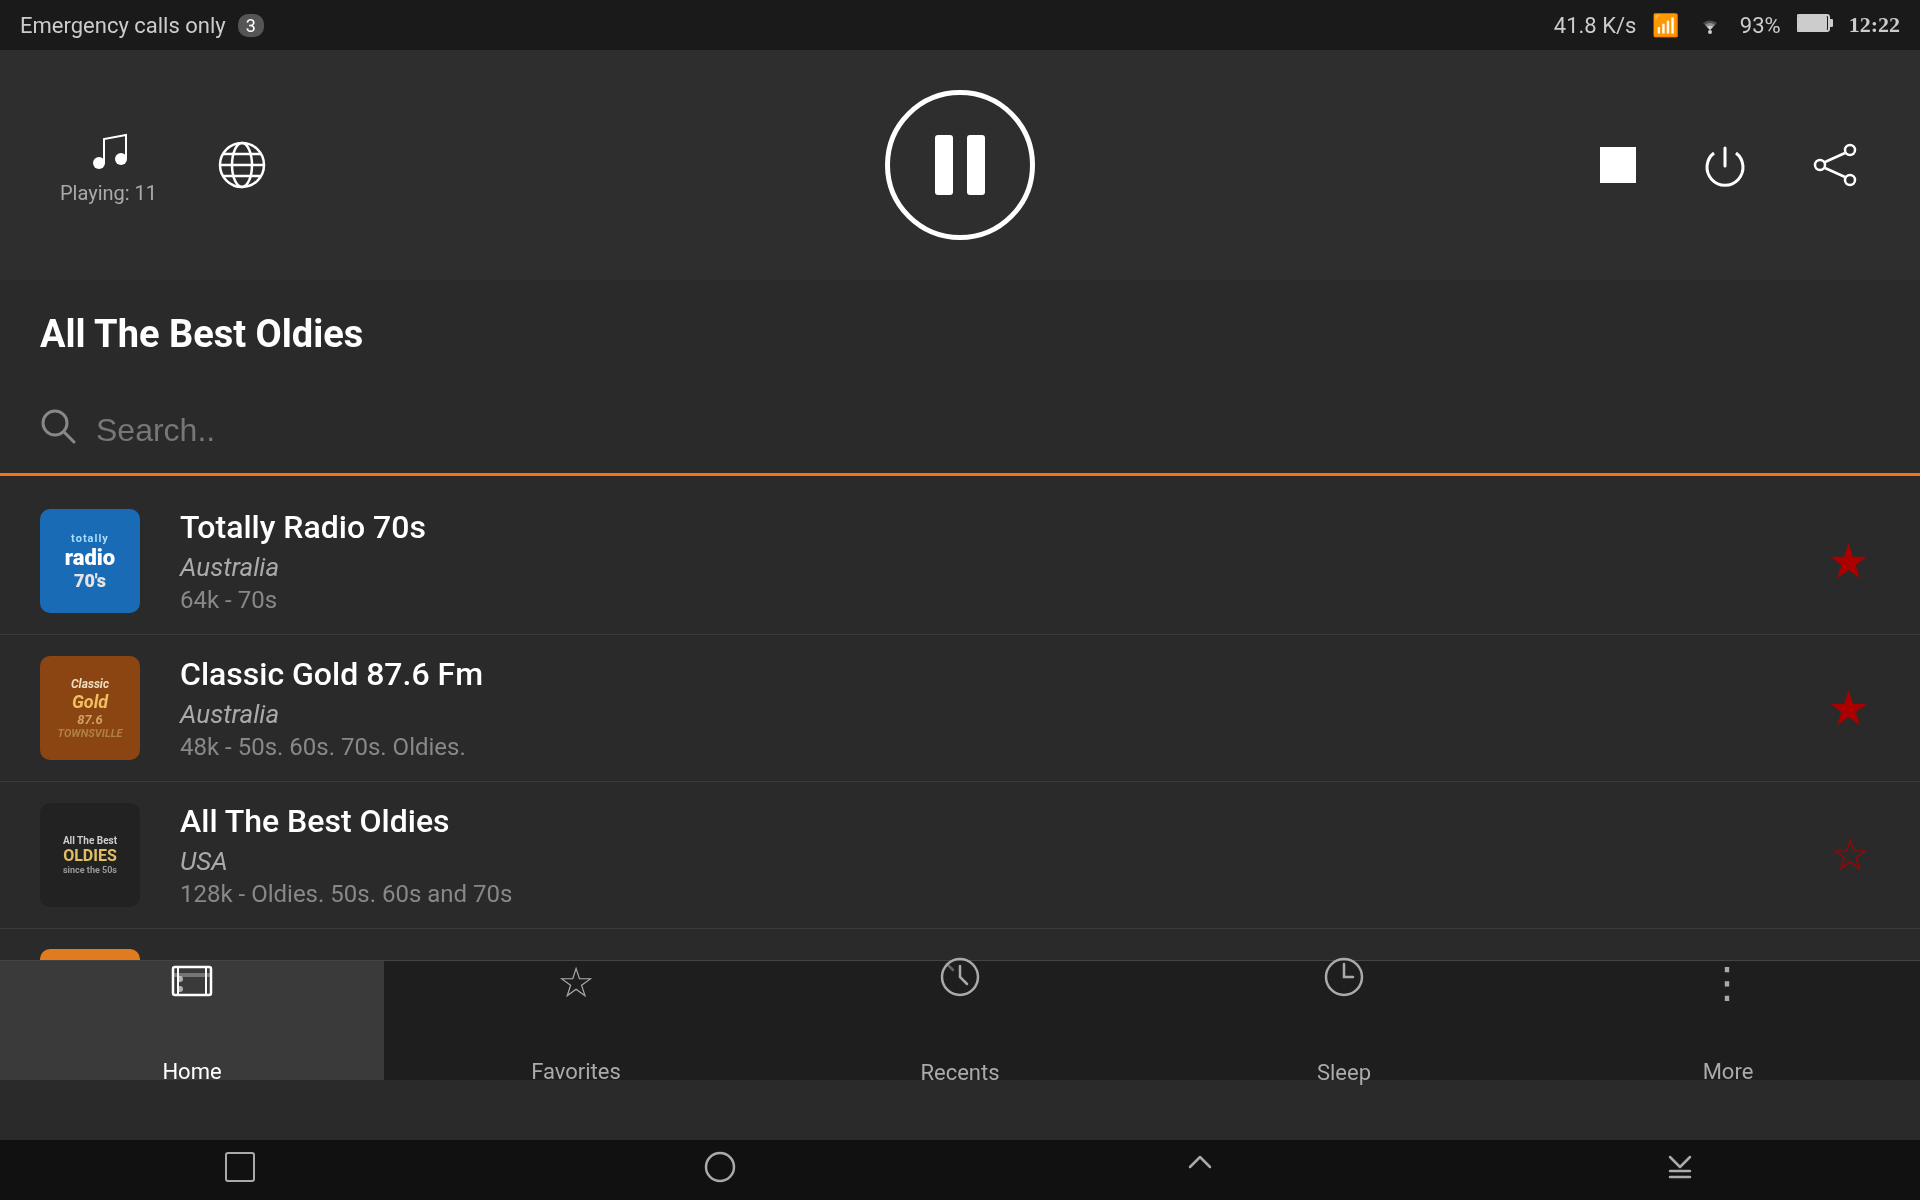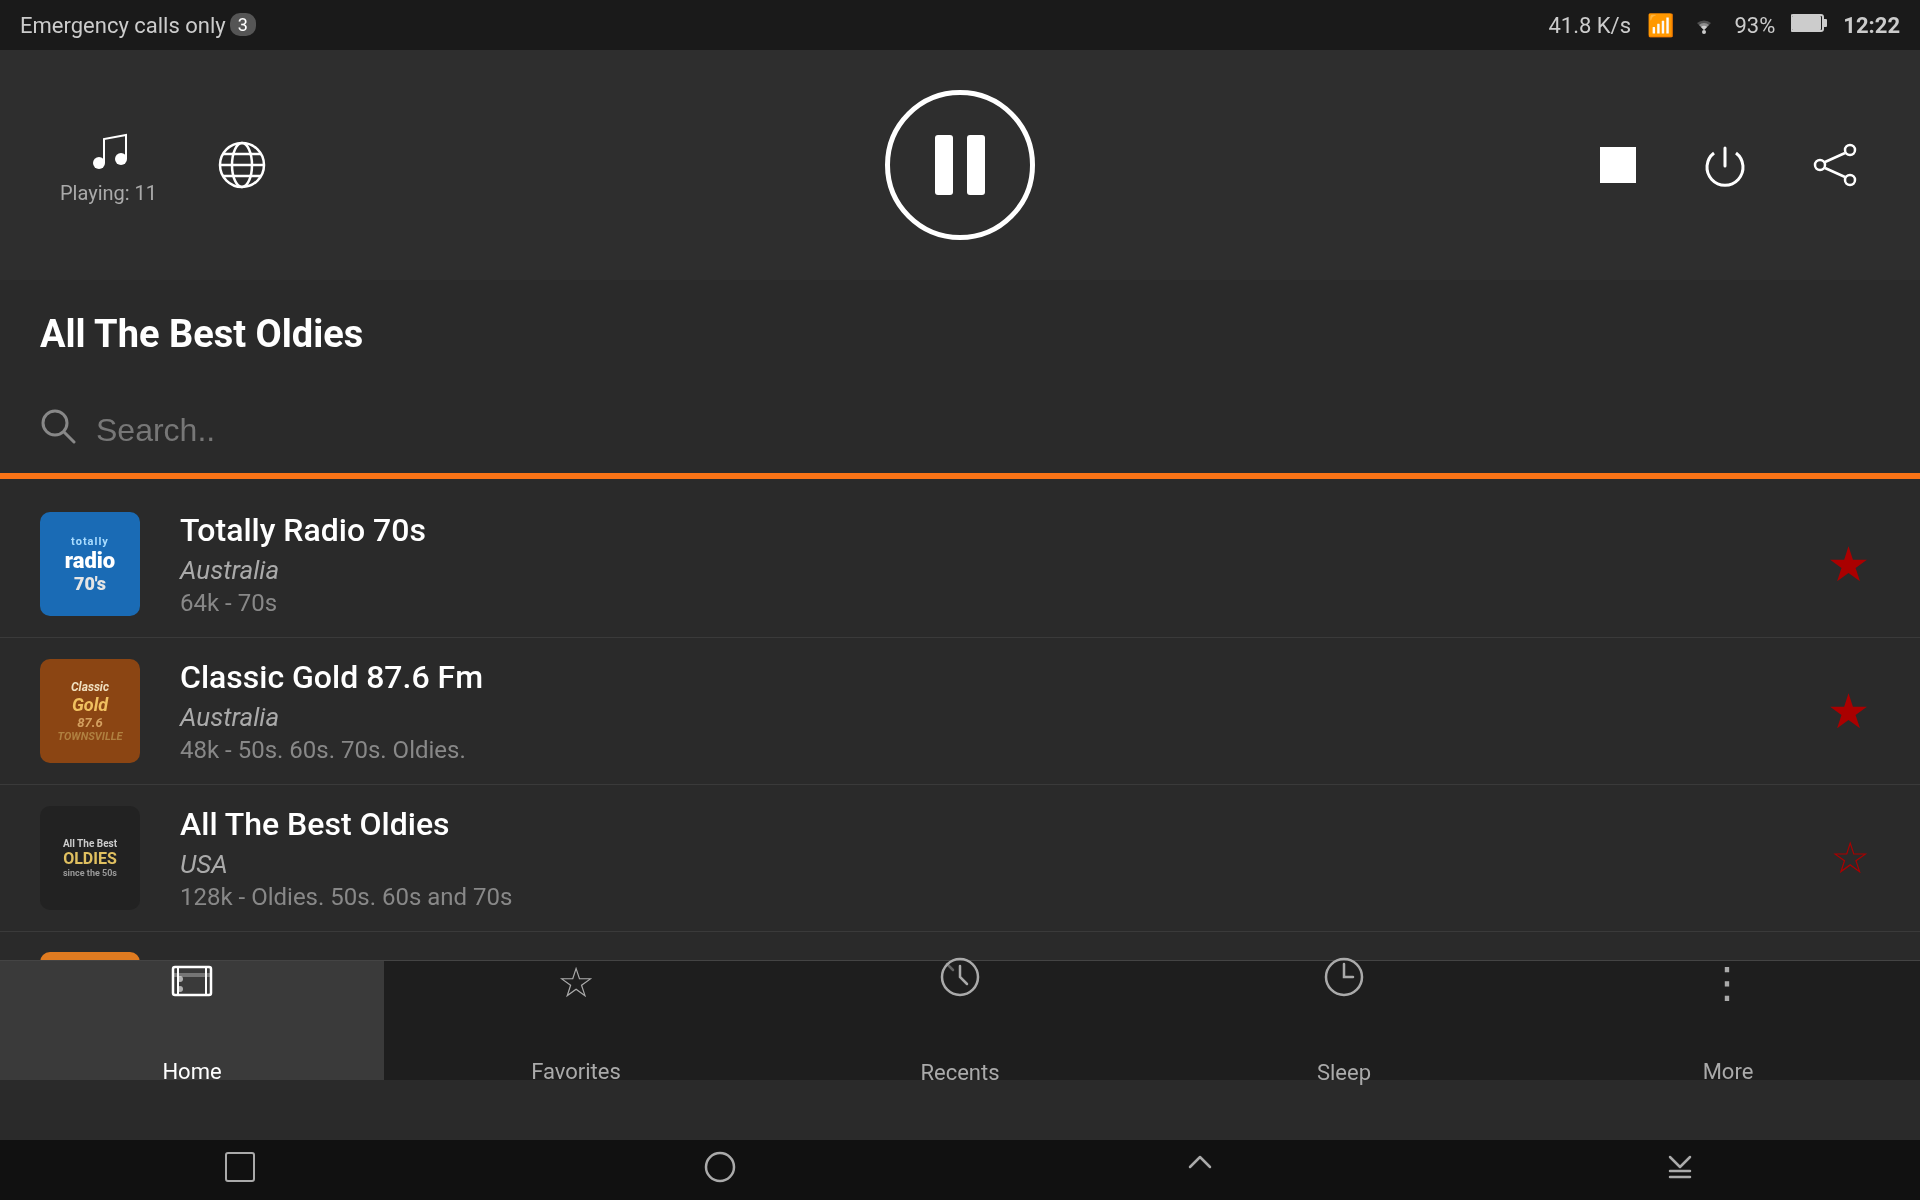--- a/index.html
+++ b/index.html
@@ -18,22 +18,22 @@
       height: 50px;
       background: #1a1a1a;
       display: flex;
       align-items: center;
       justify-content: space-between;
       padding: 0 20px;
       font-size: 22px;
     }
     .status-bar-left {
       display: flex;
-      align-items: flex-start;
-      gap: 4px;
+      align-items: center;
+      gap: 12px;
       color: #ccc;
     }
     .status-badge {
       background: #555;
       color: #fff;
       border-radius: 10px;
       padding: 1px 8px;
       font-size: 18px;
     }
     .status-bar-right {
@@ -112,21 +112,21 @@
       color: #fff;
       background: #2a2a2a;
     }
 
     
     .search-container {
       display: flex;
       align-items: center;
       padding: 20px 40px;
       background: #2a2a2a;
-      border-bottom: 6px solid #f97316;
+      border-bottom: 3px solid #f97316;
     }
     .search-icon-wrap {
       font-size: 36px;
       color: #888;
       margin-right: 20px;
     }
     .search-input {
       background: transparent;
       border: none;
       outline: none;
@@ -302,21 +302,21 @@
       </svg>
     </span>
     <span>93%</span>
     <span>
       <svg width="36" height="20" viewBox="0 0 36 20" fill="none">
         <rect x="0" y="2" width="32" height="16" rx="2" stroke="#ccc" stroke-width="2"></rect>
         <rect x="32" y="6" width="4" height="8" rx="1" fill="#ccc"></rect>
         <rect x="1" y="3" width="29" height="14" rx="1" fill="#ccc"></rect>
       </svg>
     </span>
-    <span style="font-weight:bold;">12:22</span>
+    <span style="font-weight:bold;font-family:Liberation Serif, serif;">12:22</span>
   </div>
 </div>
 
 <div class="content-area">
 
   <div class="player-header">
     <div class="player-left-icons">
       <div class="player-icon">
         <svg width="50" height="50" viewBox="0 0 50 50" fill="white">
           <path d="M20 38V14l22-4v24" stroke="white" stroke-width="2" fill="none"></path>

